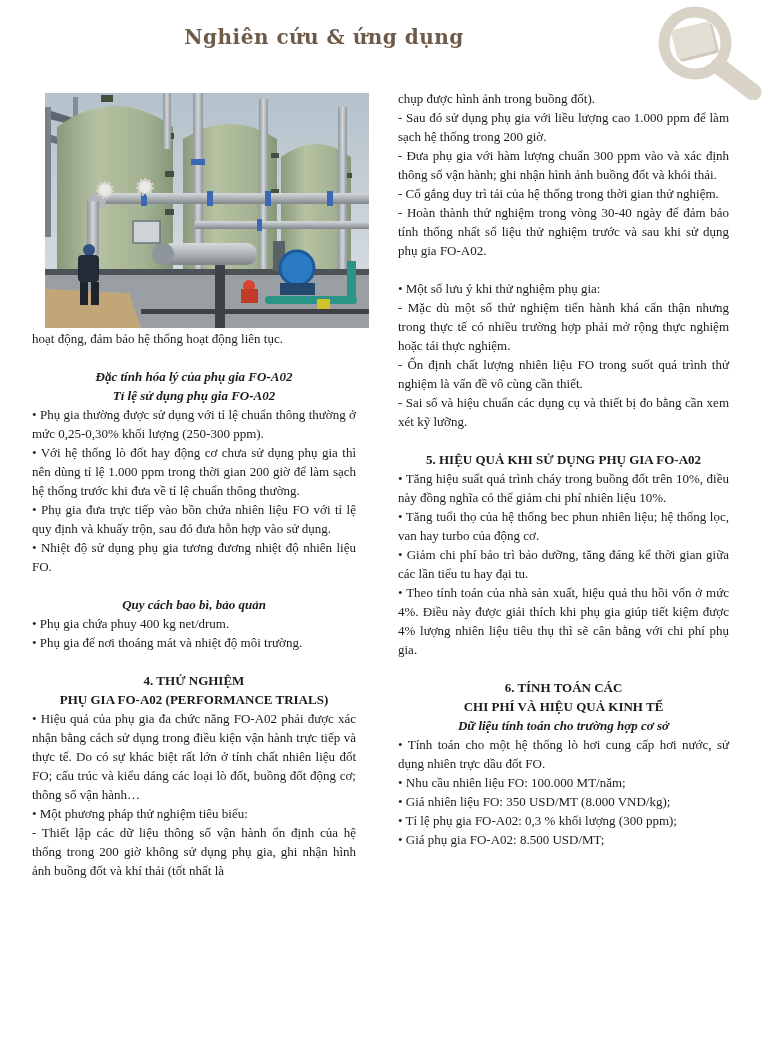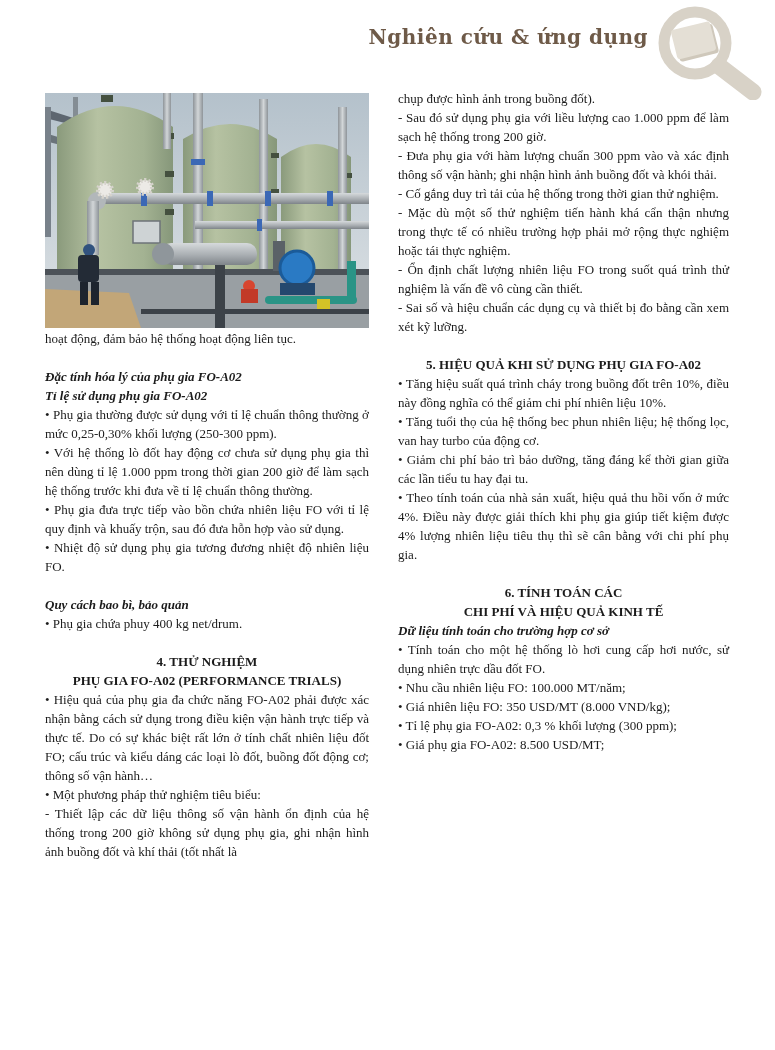--- a/index.html
+++ b/index.html
@@ -3,33 +3,33 @@
 <meta charset="utf-8">
 <style>
   html,body{margin:0;padding:0;}
   body{
     width:775px;height:1050px;background:#ffffff;position:relative;overflow:hidden;
     font-family:"Liberation Serif","DejaVu Serif",serif;color:#1b1b1b;
   }
   .page{position:absolute;inset:0;}
   
   .header-title{
-    position:absolute;top:25px;left:0;width:648px;text-align:right;
+    position:absolute;top:25px;left:0;width:648px;text-align:center;
     font-family:"DejaVu Serif","Liberation Serif",serif;font-weight:700;
     font-size:20px;color:#6e5a48;letter-spacing:.5px;
   }
   .magnifier{position:absolute;top:4px;right:8px;width:122px;height:96px;}
   
   .photo{position:absolute;left:45px;top:93px;width:324px;height:235px;margin:0;overflow:hidden;}
   
   .col{position:absolute;width:324px;}
-  .col-left{left:45px;top:329px;}
+  .col-left{left:32px;top:329px;}
   .col-right{left:398px;top:89px;width:331px;}
   .col p{margin:0;font-size:13px;line-height:19px;text-align:justify;}
-  .col p.subheading{font-weight:700;font-style:italic;text-align:left;}
+  .col p.subheading{font-weight:700;font-style:italic;text-align:center;}
   .col p.section{font-weight:700;text-align:center;}
   .col p.gap{margin-top:19px;}
 </style>
 </head>
 <body>
 
 <div class="page">
 
   <div class="header-title">Nghiên cứu &amp; ứng dụng</div>
 
@@ -153,31 +153,34 @@
   <section class="col col-left" id="col-left">
       <p class="body">hoạt động, đảm bảo hệ thống hoạt động liên tục.</p>
       <p class="subheading gap">Đặc tính hóa lý của phụ gia FO-A02</p>
       <p class="subheading">Tỉ lệ sử dụng phụ gia FO-A02</p>
       <p class="body">• Phụ gia thường được sử dụng với tỉ lệ chuẩn thông thường ở mức 0,25-0,30% khối lượng (250-300 ppm).</p>
       <p class="body">• Với hệ thống lò đốt hay động cơ chưa sử dụng phụ gia thì nên dùng tỉ lệ 1.000 ppm trong thời gian 200 giờ để làm sạch hệ thống trước khi đưa về tỉ lệ chuẩn thông thường.</p>
       <p class="body">• Phụ gia đưa trực tiếp vào bồn chứa nhiên liệu FO với tỉ lệ quy định và khuấy trộn, sau đó đưa hỗn hợp vào sử dụng.</p>
       <p class="body">• Nhiệt độ sử dụng phụ gia tương đương nhiệt độ nhiên liệu FO.</p>
       <p class="subheading gap">Quy cách bao bì, bảo quản</p>
       <p class="body">• Phụ gia chứa phuy 400 kg net/drum.</p>
+      <p class="body">• Phụ gia để nơi thoáng mát và nhiệt độ môi trường.</p>
       <p class="section gap">4. THỬ NGHIỆM</p>
       <p class="section">PHỤ GIA FO-A02 (PERFORMANCE TRIALS)</p>
       <p class="body">• Hiệu quả của phụ gia đa chức năng FO-A02 phải được xác nhận bằng cách sử dụng trong điều kiện vận hành trực tiếp và thực tế. Do có sự khác biệt rất lớn ở tính chất nhiên liệu đốt FO; cấu trúc và kiểu dáng các loại lò đốt, buồng đốt động cơ; thông số vận hành…</p>
       <p class="body">• Một phương pháp thử nghiệm tiêu biểu:</p>
       <p class="body">- Thiết lập các dữ liệu thông số vận hành ổn định của hệ thống trong 200 giờ không sử dụng phụ gia, ghi nhận hình ảnh buồng đốt và khí thải (tốt nhất là</p>
     </section>
   <section class="col col-right" id="col-right">
       <p class="body">chụp được hình ảnh trong buồng đốt).</p>
       <p class="body">- Sau đó sử dụng phụ gia với liều lượng cao 1.000 ppm để làm sạch hệ thống trong 200 giờ.</p>
       <p class="body">- Đưa phụ gia với hàm lượng chuẩn 300 ppm vào và xác định thông số vận hành; ghi nhận hình ảnh buồng đốt và khói thải.</p>
       <p class="body">- Cố gắng duy trì tải của hệ thống trong thời gian thử nghiệm.</p>
+      <p class="body">- Hoàn thành thử nghiệm trong vòng 30-40 ngày để đảm bảo tính thống nhất số liệu thử nghiệm trước và sau khi sử dụng phụ gia FO-A02.</p>
+      <p class="body gap">• Một số lưu ý khi thử nghiệm phụ gia:</p>
       <p class="body">- Mặc dù một số thử nghiệm tiến hành khá cẩn thận nhưng trong thực tế có nhiều trường hợp phải mở rộng thực nghiệm hoặc tái thực nghiệm.</p>
       <p class="body">- Ổn định chất lượng nhiên liệu FO trong suốt quá trình thử nghiệm là vấn đề vô cùng cần thiết.</p>
       <p class="body">- Sai số và hiệu chuẩn các dụng cụ và thiết bị đo bằng cần xem xét kỹ lưỡng.</p>
       <p class="section gap">5. HIỆU QUẢ KHI SỬ DỤNG PHỤ GIA FO-A02</p>
       <p class="body">• Tăng hiệu suất quá trình cháy trong buồng đốt trên 10%, điều này đồng nghĩa có thể giảm chi phí nhiên liệu 10%.</p>
       <p class="body">• Tăng tuổi thọ của hệ thống bec phun nhiên liệu; hệ thống lọc, van hay turbo của động cơ.</p>
       <p class="body">• Giảm chi phí bảo trì bảo dưỡng, tăng đáng kể thời gian giữa các lần tiểu tu hay đại tu.</p>
       <p class="body">• Theo tính toán của nhà sản xuất, hiệu quả thu hồi vốn ở mức 4%. Điều này được giải thích khi phụ gia giúp tiết kiệm được 4% lượng nhiên liệu tiêu thụ thì sẽ cân bằng với chi phí phụ gia.</p>
       <p class="section gap">6. TÍNH TOÁN CÁC</p>
       <p class="section">CHI PHÍ VÀ HIỆU QUẢ KINH TẾ</p>

